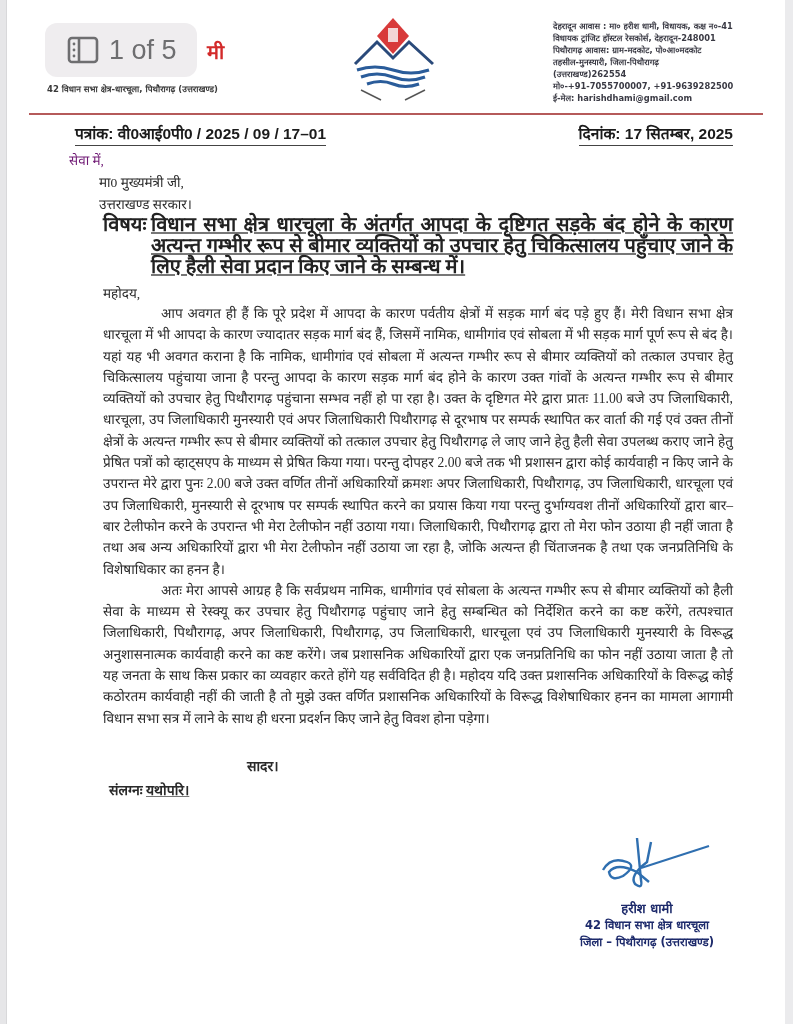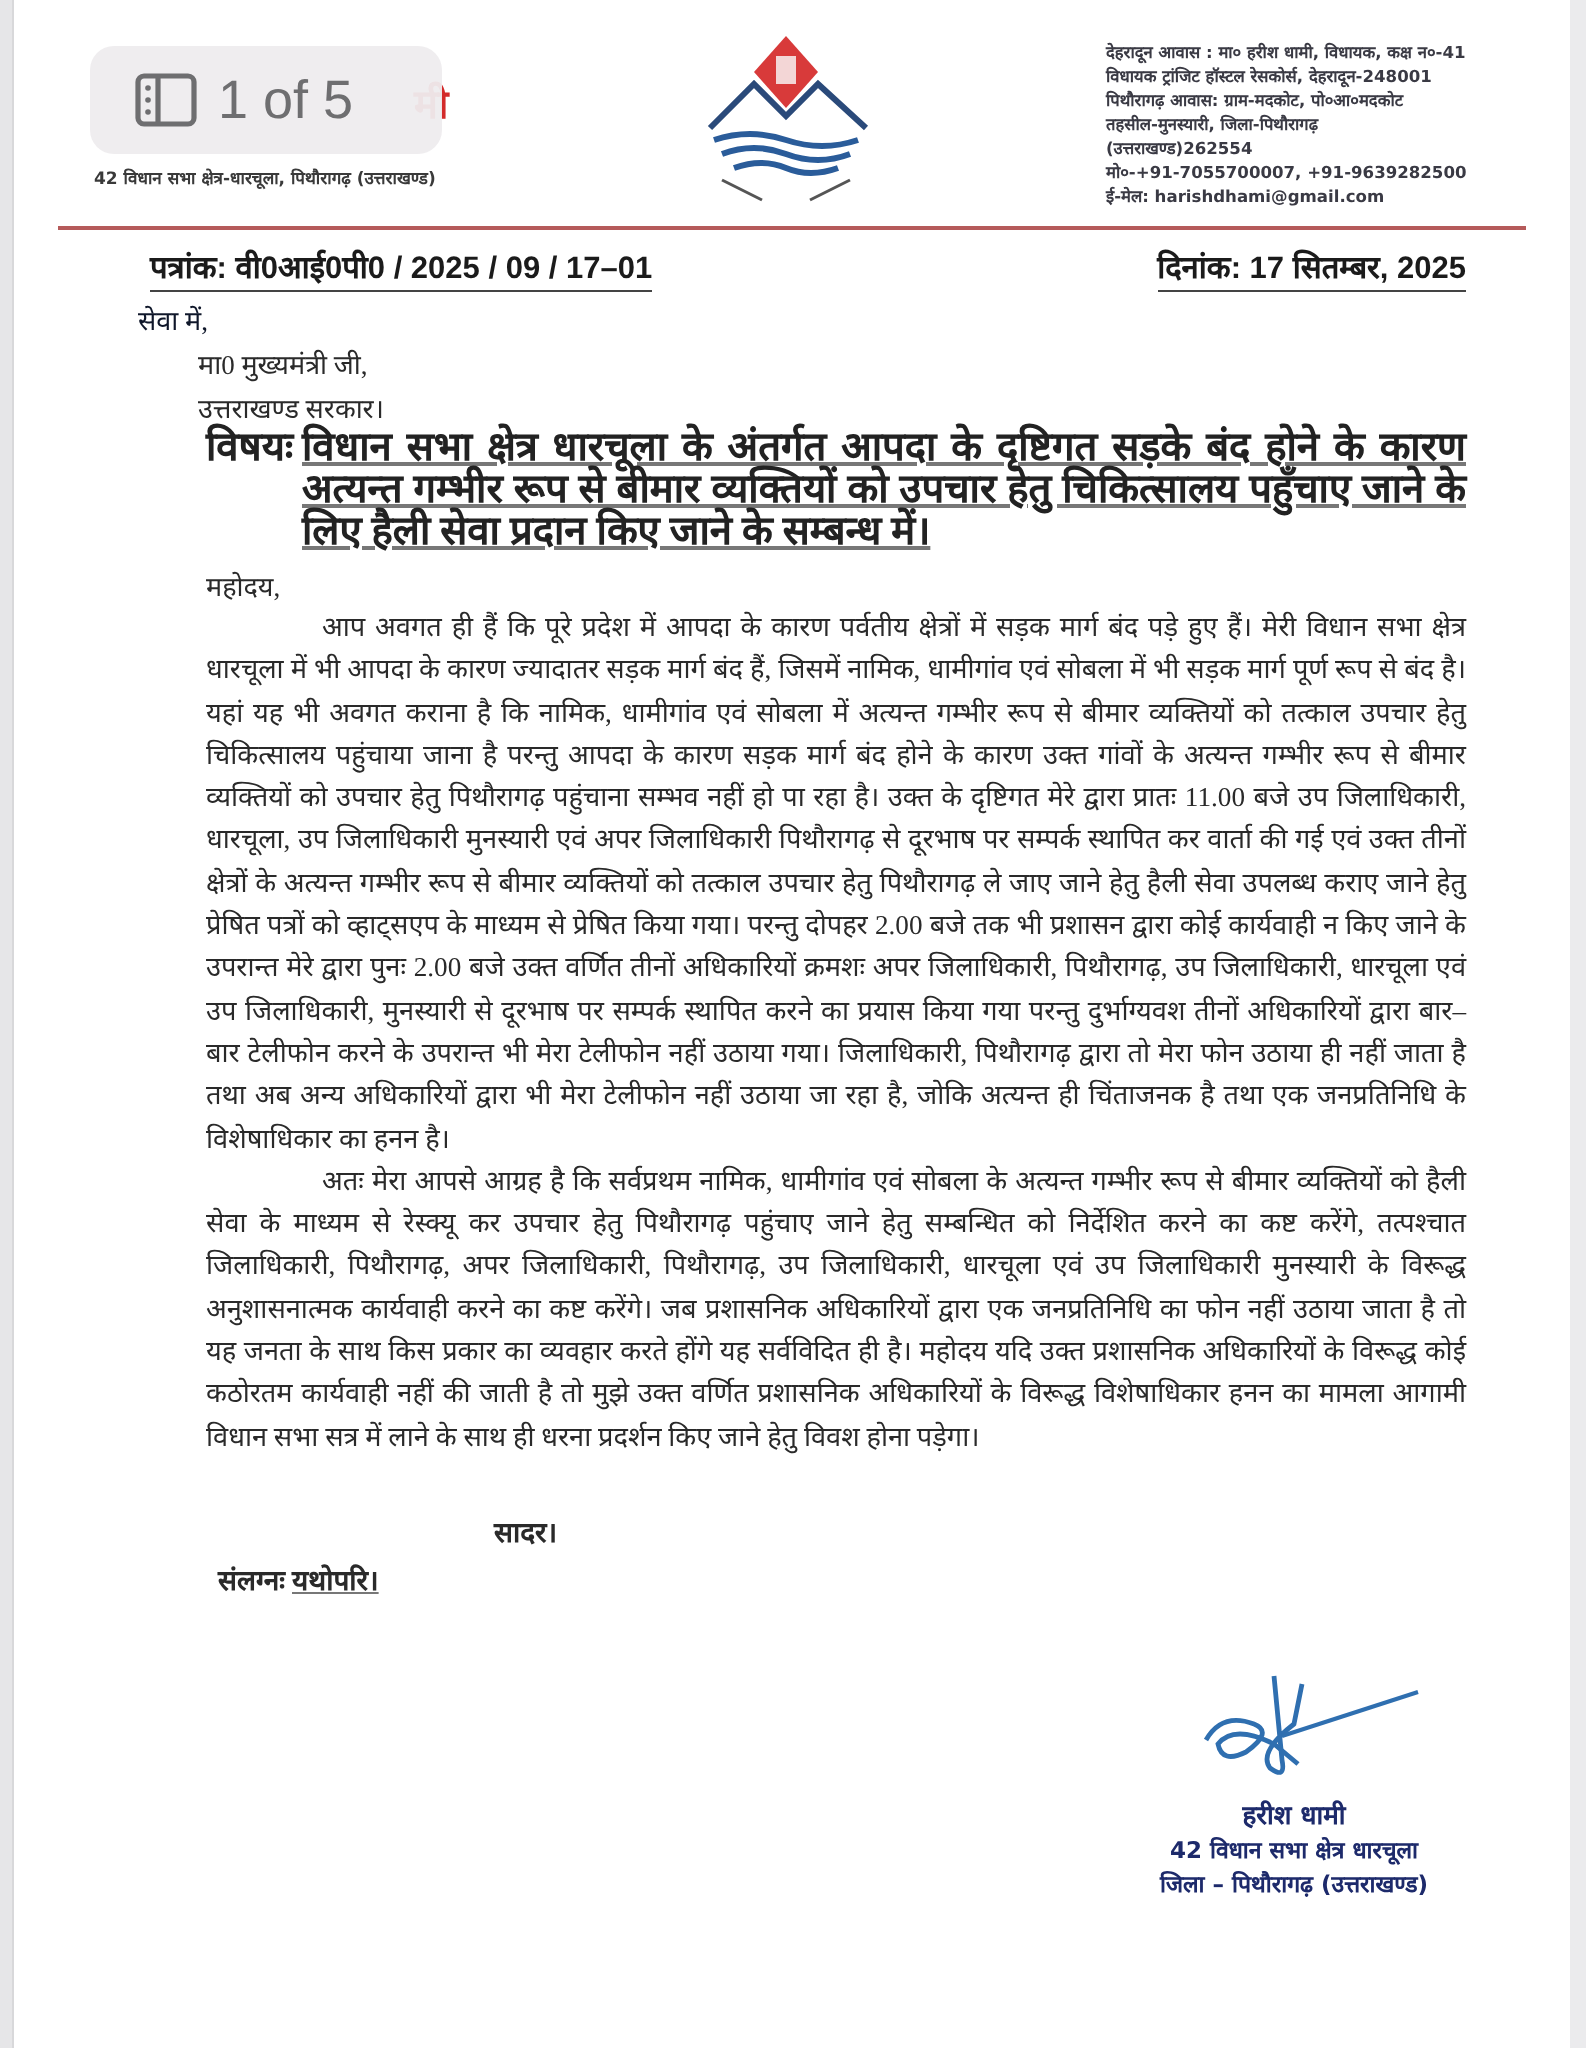--- a/index.html
+++ b/index.html
@@ -3,35 +3,35 @@
 <meta charset="utf-8">
 <style>
   * { box-sizing: border-box; margin: 0; padding: 0; }
   html, body { width: 793px; height: 1024px; overflow: hidden; background: #e6e6e8; }
   body { font-family: "DejaVu Sans", sans-serif; color: #222; position: relative; }
   .page {
     position: absolute; left: 6px; top: 0; width: 780px; height: 1024px;
     background: #ffffff; border-left: 1px solid #d8d8da; border-right: 1px solid #d8d8da;
   }
   .page-counter {
-    position: absolute; left: 38px; top: 23px; height: 54px; width: 176px;
+    position: absolute; left: 38px; top: 23px; height: 54px; width: 152px;
     background: rgba(238,236,238,0.95); border-radius: 12px;
     display: flex; align-items: center; gap: 10px; padding-left: 22px;
     color: #6e6e70; font-family: "Liberation Sans", sans-serif; font-size: 27px; z-index: 5;
   }
   .page-counter svg { display: block; }
   .lh-name { position: absolute; left: 200px; top: 38px; color: #d32a2a; font-weight: bold; font-size: 20px; }
   .lh-constituency { position: absolute; left: 40px; top: 83px; font-size: 8.5px; color: #3a3a3a; font-weight: bold; }
   .logo { position: absolute; left: 336px; top: 14px; width: 100px; height: 90px; }
   .lh-address { position: absolute; left: 514px; top: 20px; font-size: 8.3px; line-height: 12px; color: #3a3a44; font-weight: bold; margin-left: 32px; }
   .lh-rule { position: absolute; left: 22px; right: 22px; top: 113px; height: 2px; background: #b55a5a; }
   .ref-row { position: absolute; left: 32px; right: 52px; top: 122px; display: flex; justify-content: space-between;
     font-family: "Liberation Sans", sans-serif; font-weight: bold; font-size: 15.5px; color: #1b1b1b; }
   .ref-row span { border-bottom: 1.5px solid #444; padding-bottom: 1px; margin-left: 36px; }
-  .salutation { position: absolute; left: 62px; top: 150px; font-family: "Liberation Serif", serif; font-size: 13.5px; line-height: 22px; color: #0f172a; }
+  .salutation { position: absolute; left: 62px; top: 150px; font-family: "Liberation Serif", serif; font-size: 13.5px; line-height: 22px; color: #701a75; }
   .addressee { position: absolute; left: 92px; top: 168px; font-family: "Liberation Serif", serif; font-size: 13.5px; line-height: 22px; color: #2a2a2a; }
   .subject { position: absolute; left: 96px; right: 52px; top: 214px; font-family: "Liberation Serif", serif; font-size: 20px; line-height: 21px; font-weight: bold; color: #222; }
   .subject .label { position: absolute; left: 0; top: 0; }
   .subject .text { display: block; margin-left: 48px; text-align: justify; text-decoration: underline; text-decoration-color: #777; }
   .greeting { position: absolute; left: 96px; top: 284px; font-family: "Liberation Serif", serif; font-size: 13.5px; color: #2a2a2a; }
   .body { position: absolute; left: 96px; right: 52px; top: 303px; font-family: "Liberation Serif", serif; font-size: 13.6px; line-height: 21.3px; color: #2a2a2a; text-align: justify; }
   .body p { text-indent: 58px; }
   .closing { position: absolute; left: 240px; top: 756px; font-family: "Liberation Serif", serif; font-weight: bold; font-size: 14px; color: #2a2a2a; }
   .enclosure { position: absolute; left: 102px; top: 780px; font-family: "Liberation Serif", serif; font-weight: bold; font-size: 14px; color: #2a2a2a; }
   .enclosure .val { text-decoration: underline; text-decoration-color: #777; }

